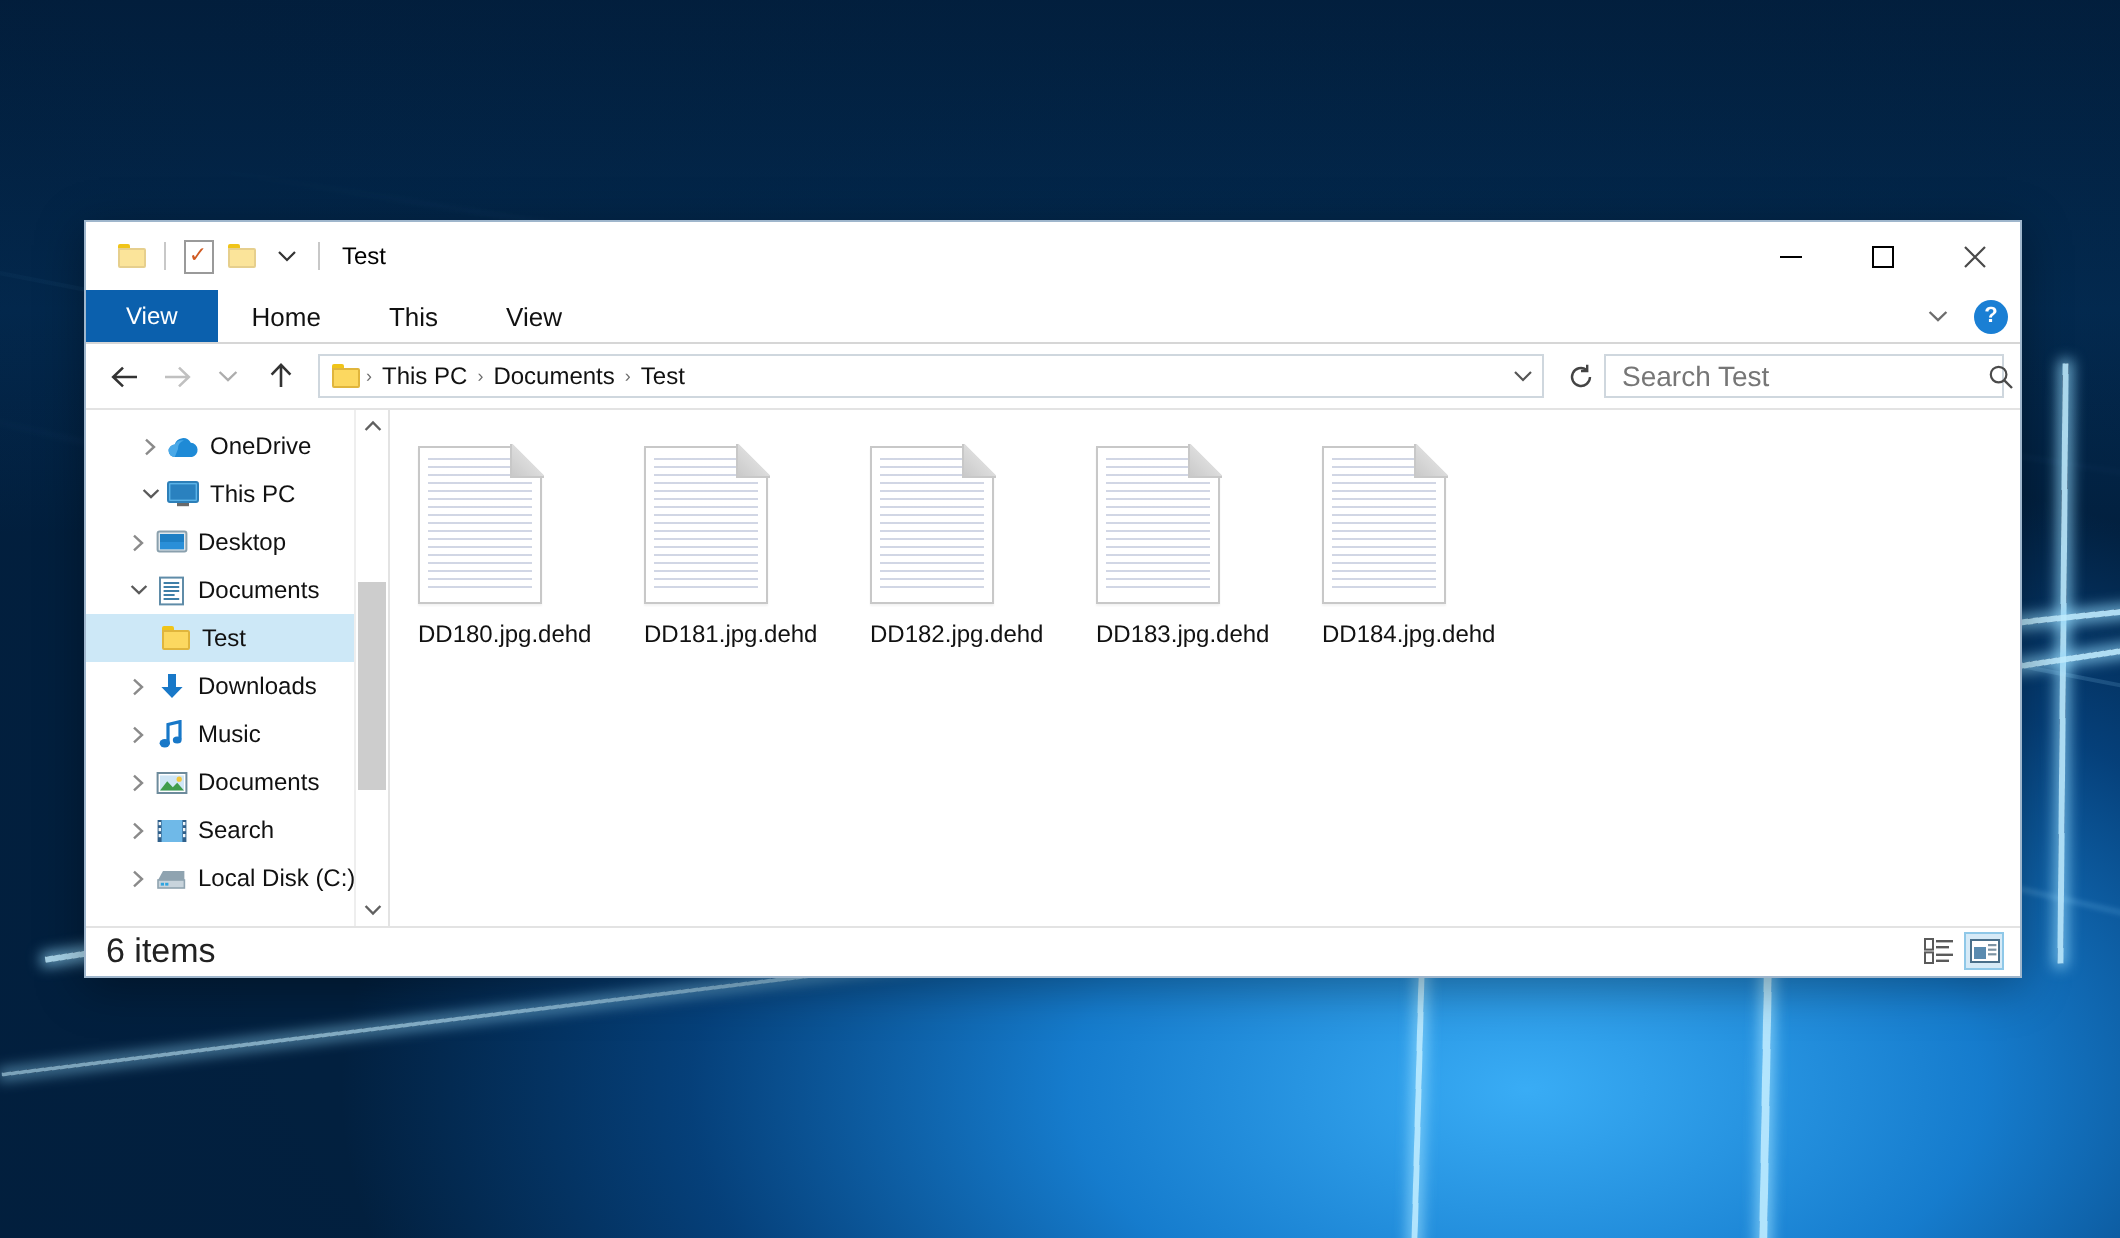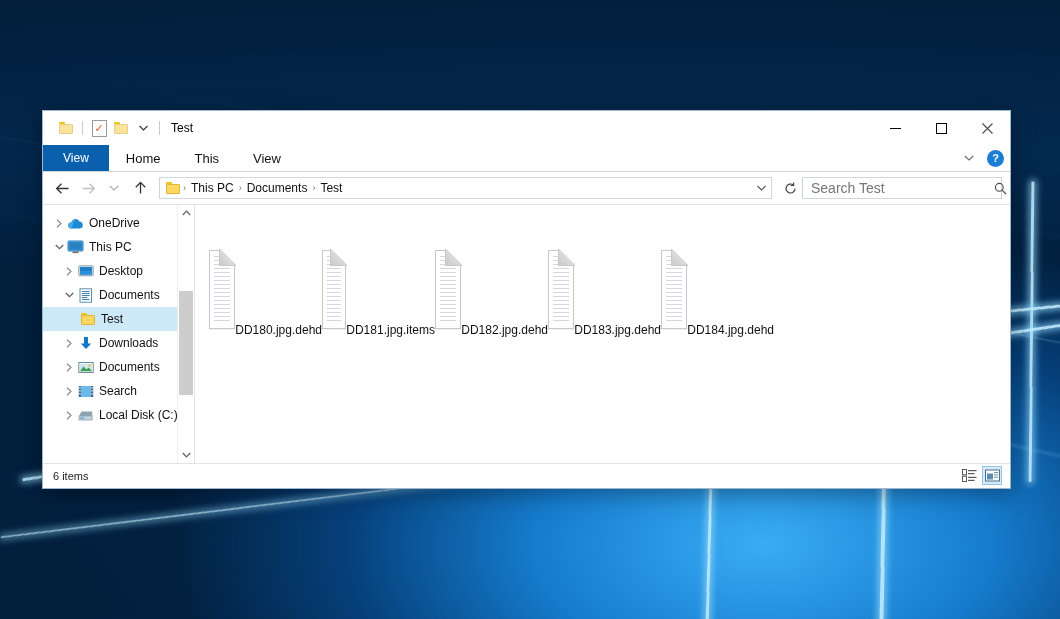--- a/index.html
+++ b/index.html
@@ -179,21 +179,21 @@
   .trow.sel{background:#cde8f7;}
   .tchev{
     width:16px;height:16px;display:flex;align-items:center;justify-content:center;
     flex:0 0 16px;
   }
   .tico{
     width:17px;flex:0 0 17px;display:flex;align-items:center;justify-content:center;
     margin-right:5px;
   }
   .tlabel{font-size:12px;}
-  .indent1{padding-left:8px;}
+  .indent1{padding-left:24px;}
   .indent2{padding-left:18px;}
   .indent3{padding-left:36px;}
   
   #sbscroll{
     position:absolute;right:0;top:0;width:16px;height:100%;
     background:#fff;border-left:1px solid #eee;
   }
   .sb-arrow{
     width:16px;height:16px;display:flex;align-items:center;justify-content:center;
     background:#fff;
@@ -203,21 +203,21 @@
   #sb-thumb{
     position:absolute;left:1px;top:86px;width:14px;height:104px;background:#cdcdcd;
   }
   #sbtrack{position:absolute;left:0;top:16px;width:16px;bottom:16px;background:#fff;}
   
   #content{flex:1;background:#fff;position:relative;overflow:hidden;}
   #filegrid{
     display:flex;flex-wrap:wrap;padding:14px 0 0 14px;gap:0;
   }
   .fitem{
-    width:113px;height:118px;display:flex;flex-direction:row;align-items:flex-end;
+    width:113px;height:118px;display:flex;flex-direction:column;align-items:flex-start;
     padding-top:4px;box-sizing:border-box;
   }
   .ficon{
     width:62px;height:79px;position:relative;margin-bottom:8px;
   }
   .fpage{
     position:absolute;inset:0;background:#fff;
     border:1px solid #c8c8c8;
     box-shadow:0 1px 1px rgba(0,0,0,.05);
   }
@@ -241,21 +241,21 @@
   }
   .fname{
     font-size:12px;color:#111;text-align:center;line-height:14px;
     white-space:nowrap;
   }
   
   #statusbar{
     height:24px;flex:0 0 24px;border-top:1px solid #e3e3e3;background:#fff;
     display:flex;align-items:center;padding:0 6px 0 10px;position:relative;
   }
-  #status-text{font-size:11px;color:#222;}
+  #status-text{font-size:17px;color:#222;}
   #viewtoggle{
     position:absolute;right:8px;top:2px;display:flex;align-items:center;gap:3px;
   }
   .vbtn{
     width:20px;height:19px;display:flex;align-items:center;justify-content:center;
     border:1px solid transparent;box-sizing:border-box;
   }
   .vbtn.active{border:1px solid #8fc8e8;background:#d6eaf7;}
 </style>
 </head>
@@ -479,20 +479,35 @@
                 </svg>
             </span>
             <span class="tico">
               <svg width="14" height="15" viewBox="0 0 14 15">
                 <path d="M5 1 H9 V7.5 H12.3 L7 13 L1.7 7.5 H5 Z" fill="#1878c8"></path>
               </svg>
             </span>
             <span class="tlabel">Downloads</span>
           </div>
 
+          <div class="trow indent2">
+            <span class="tchev">
+              <svg width="6" height="9" viewBox="0 0 6 9">
+                  <path d="M1 0.8 L5 4.5 L1 8.2" stroke="#8a8a8a" stroke-width="1.2" fill="none"></path>
+                </svg>
+            </span>
+            <span class="tico">
+              <svg width="13" height="15" viewBox="0 0 13 15">
+                <path d="M5 11.5 V2.2 L11 0.8 V9.8" stroke="#1878c8" stroke-width="1.6" fill="none"></path>
+                <ellipse cx="3.4" cy="11.6" rx="2.6" ry="2.1" fill="#1878c8"></ellipse>
+                <ellipse cx="9.6" cy="10" rx="2.2" ry="1.8" fill="#1878c8"></ellipse>
+              </svg>
+            </span>
+            <span class="tlabel">Music</span>
+          </div>
 
           <div class="trow indent2">
             <span class="tchev">
               <svg width="6" height="9" viewBox="0 0 6 9">
                   <path d="M1 0.8 L5 4.5 L1 8.2" stroke="#8a8a8a" stroke-width="1.2" fill="none"></path>
                 </svg>
             </span>
             <span class="tico">
               <svg width="16" height="13" viewBox="0 0 16 13">
                 <rect x="0.8" y="1.5" width="14.4" height="10" fill="#fff" stroke="#6d8b9c" stroke-width="1"></rect>
@@ -575,21 +590,21 @@
             <div class="fname">DD180.jpg.dehd</div>
           </div>
 
           <div class="fitem">
             <div class="ficon">
               <div class="fpage"></div>
                 <div class="flines"></div>
               <div class="ffold2"></div>
                 <div class="ffold"></div>
             </div>
-            <div class="fname">DD181.jpg.items</div>
+            <div class="fname">DD181.jpg.dehd</div>
           </div>
 
           <div class="fitem">
             <div class="ficon">
               <div class="fpage"></div>
                 <div class="flines"></div>
               <div class="ffold2"></div>
                 <div class="ffold"></div>
             </div>
             <div class="fname">DD182.jpg.dehd</div>

